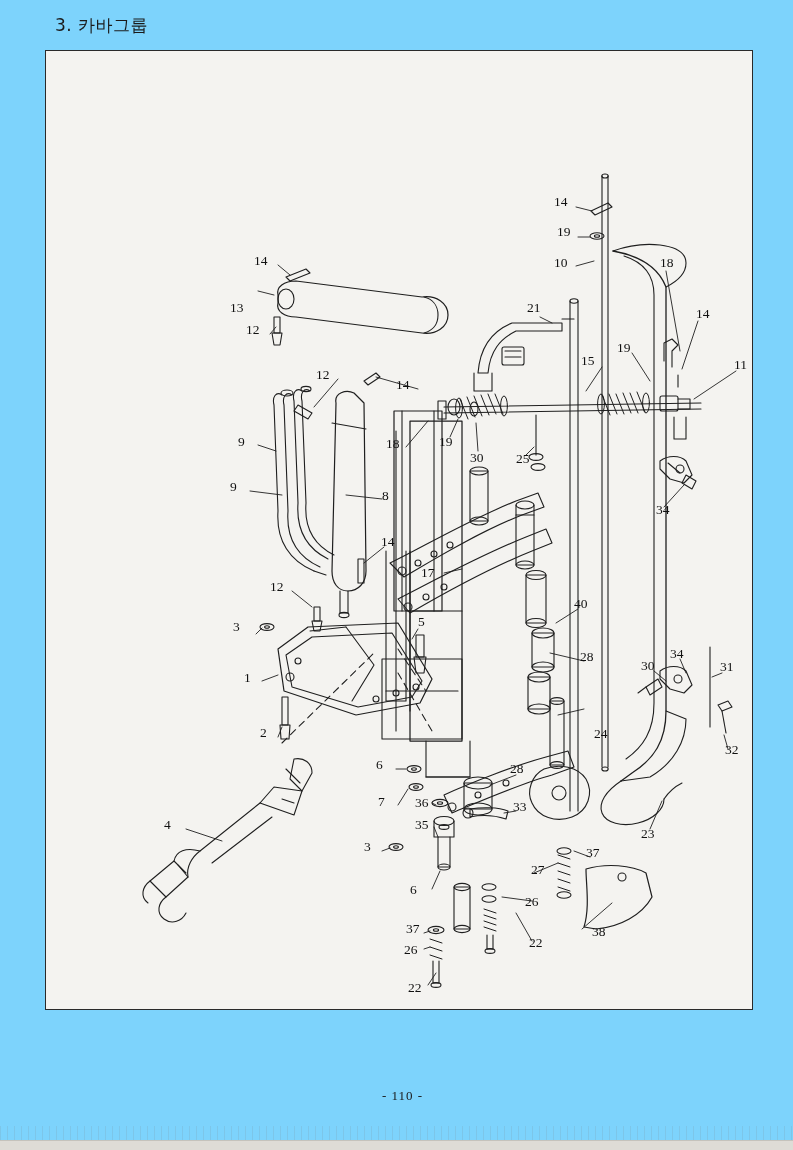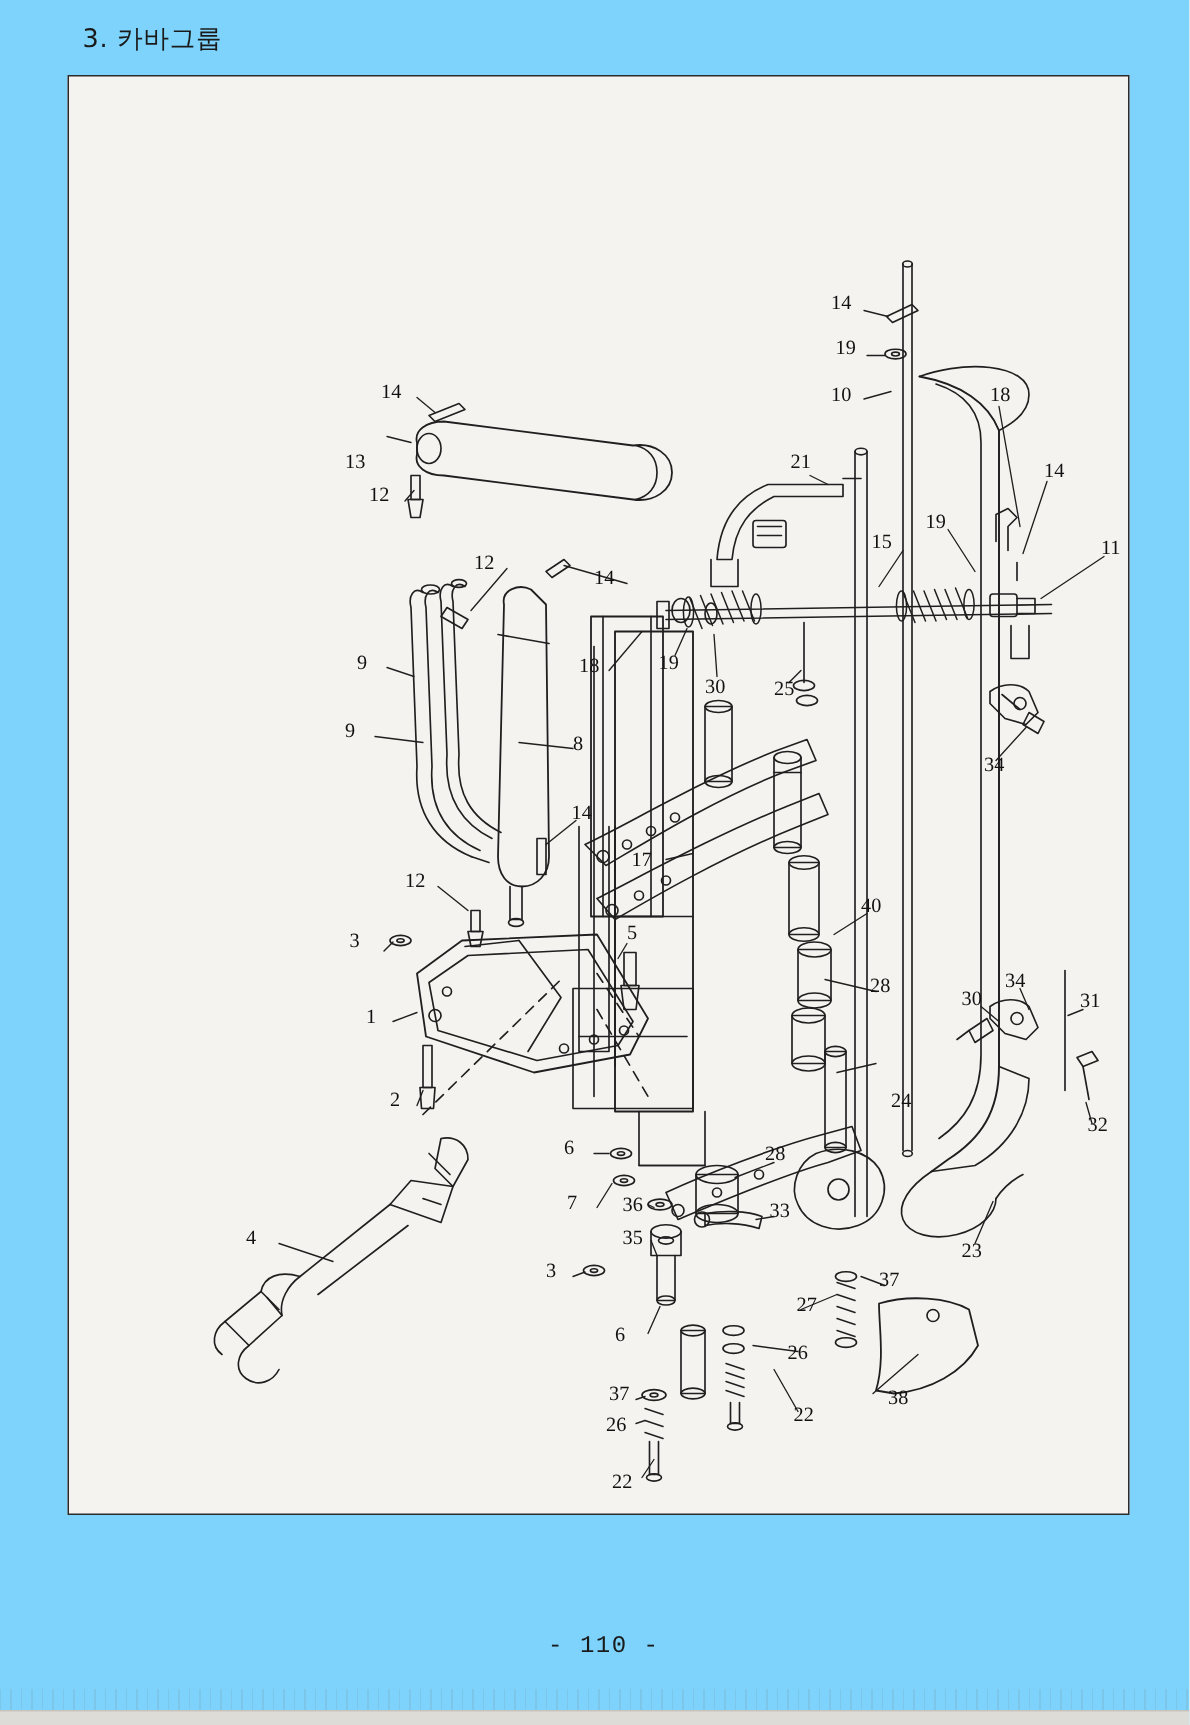--- a/index.html
+++ b/index.html
@@ -28,23 +28,23 @@
     left:45px; top:50px;
     width:706px; height:958px;
     border:1.5px solid #2a2a2a;
     background:#f4f3f0;
     overflow:hidden;
   }
   .page-footer {
     position:absolute;
     left:12px; right:0; top:1088px;
     text-align:center;
-    font-size:16px;
+    font-size:13px;
     letter-spacing:1px;
-    font-family:Liberation Mono, monospace;
+    font-family:Liberation Serif, serif;
   }
   .scan-edge {
     position:absolute;
     left:0; right:0; bottom:0; height:24px;
     background:
       repeating-linear-gradient(90deg,
         rgba(120,120,120,0.18) 0px,
         rgba(120,120,120,0.18) 1px,
         rgba(255,255,255,0) 1px,
         rgba(255,255,255,0) 7px);

